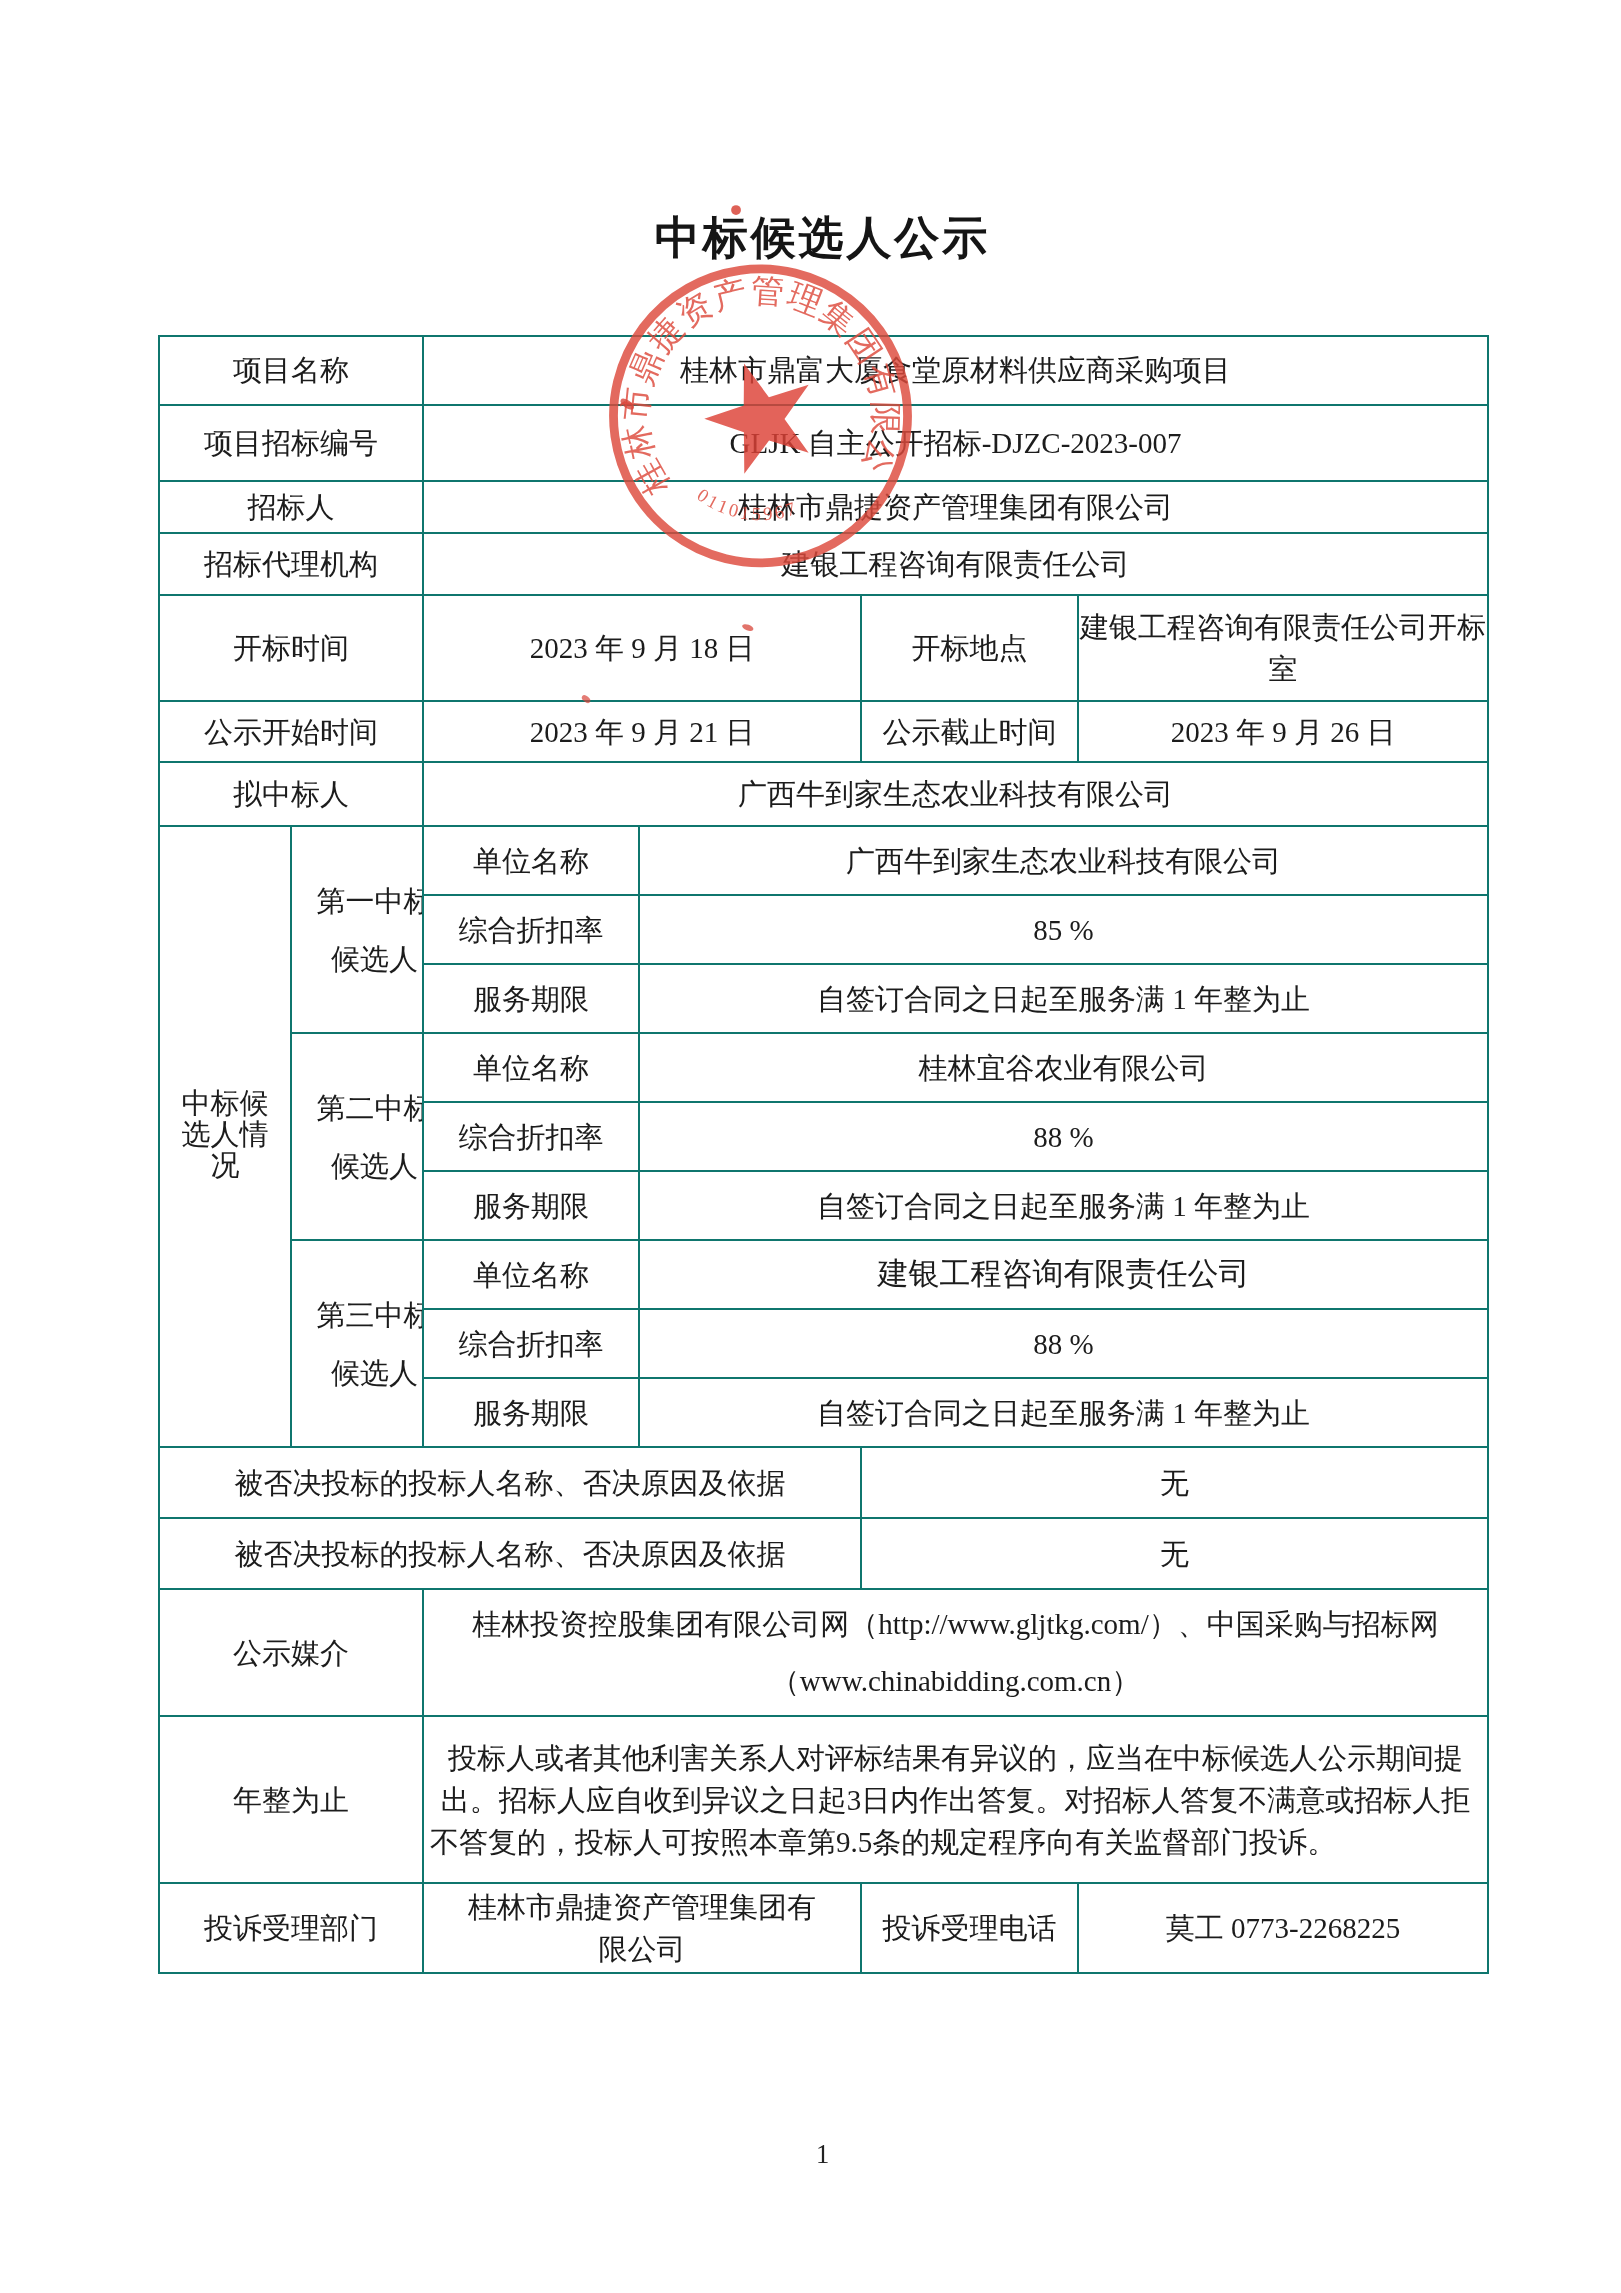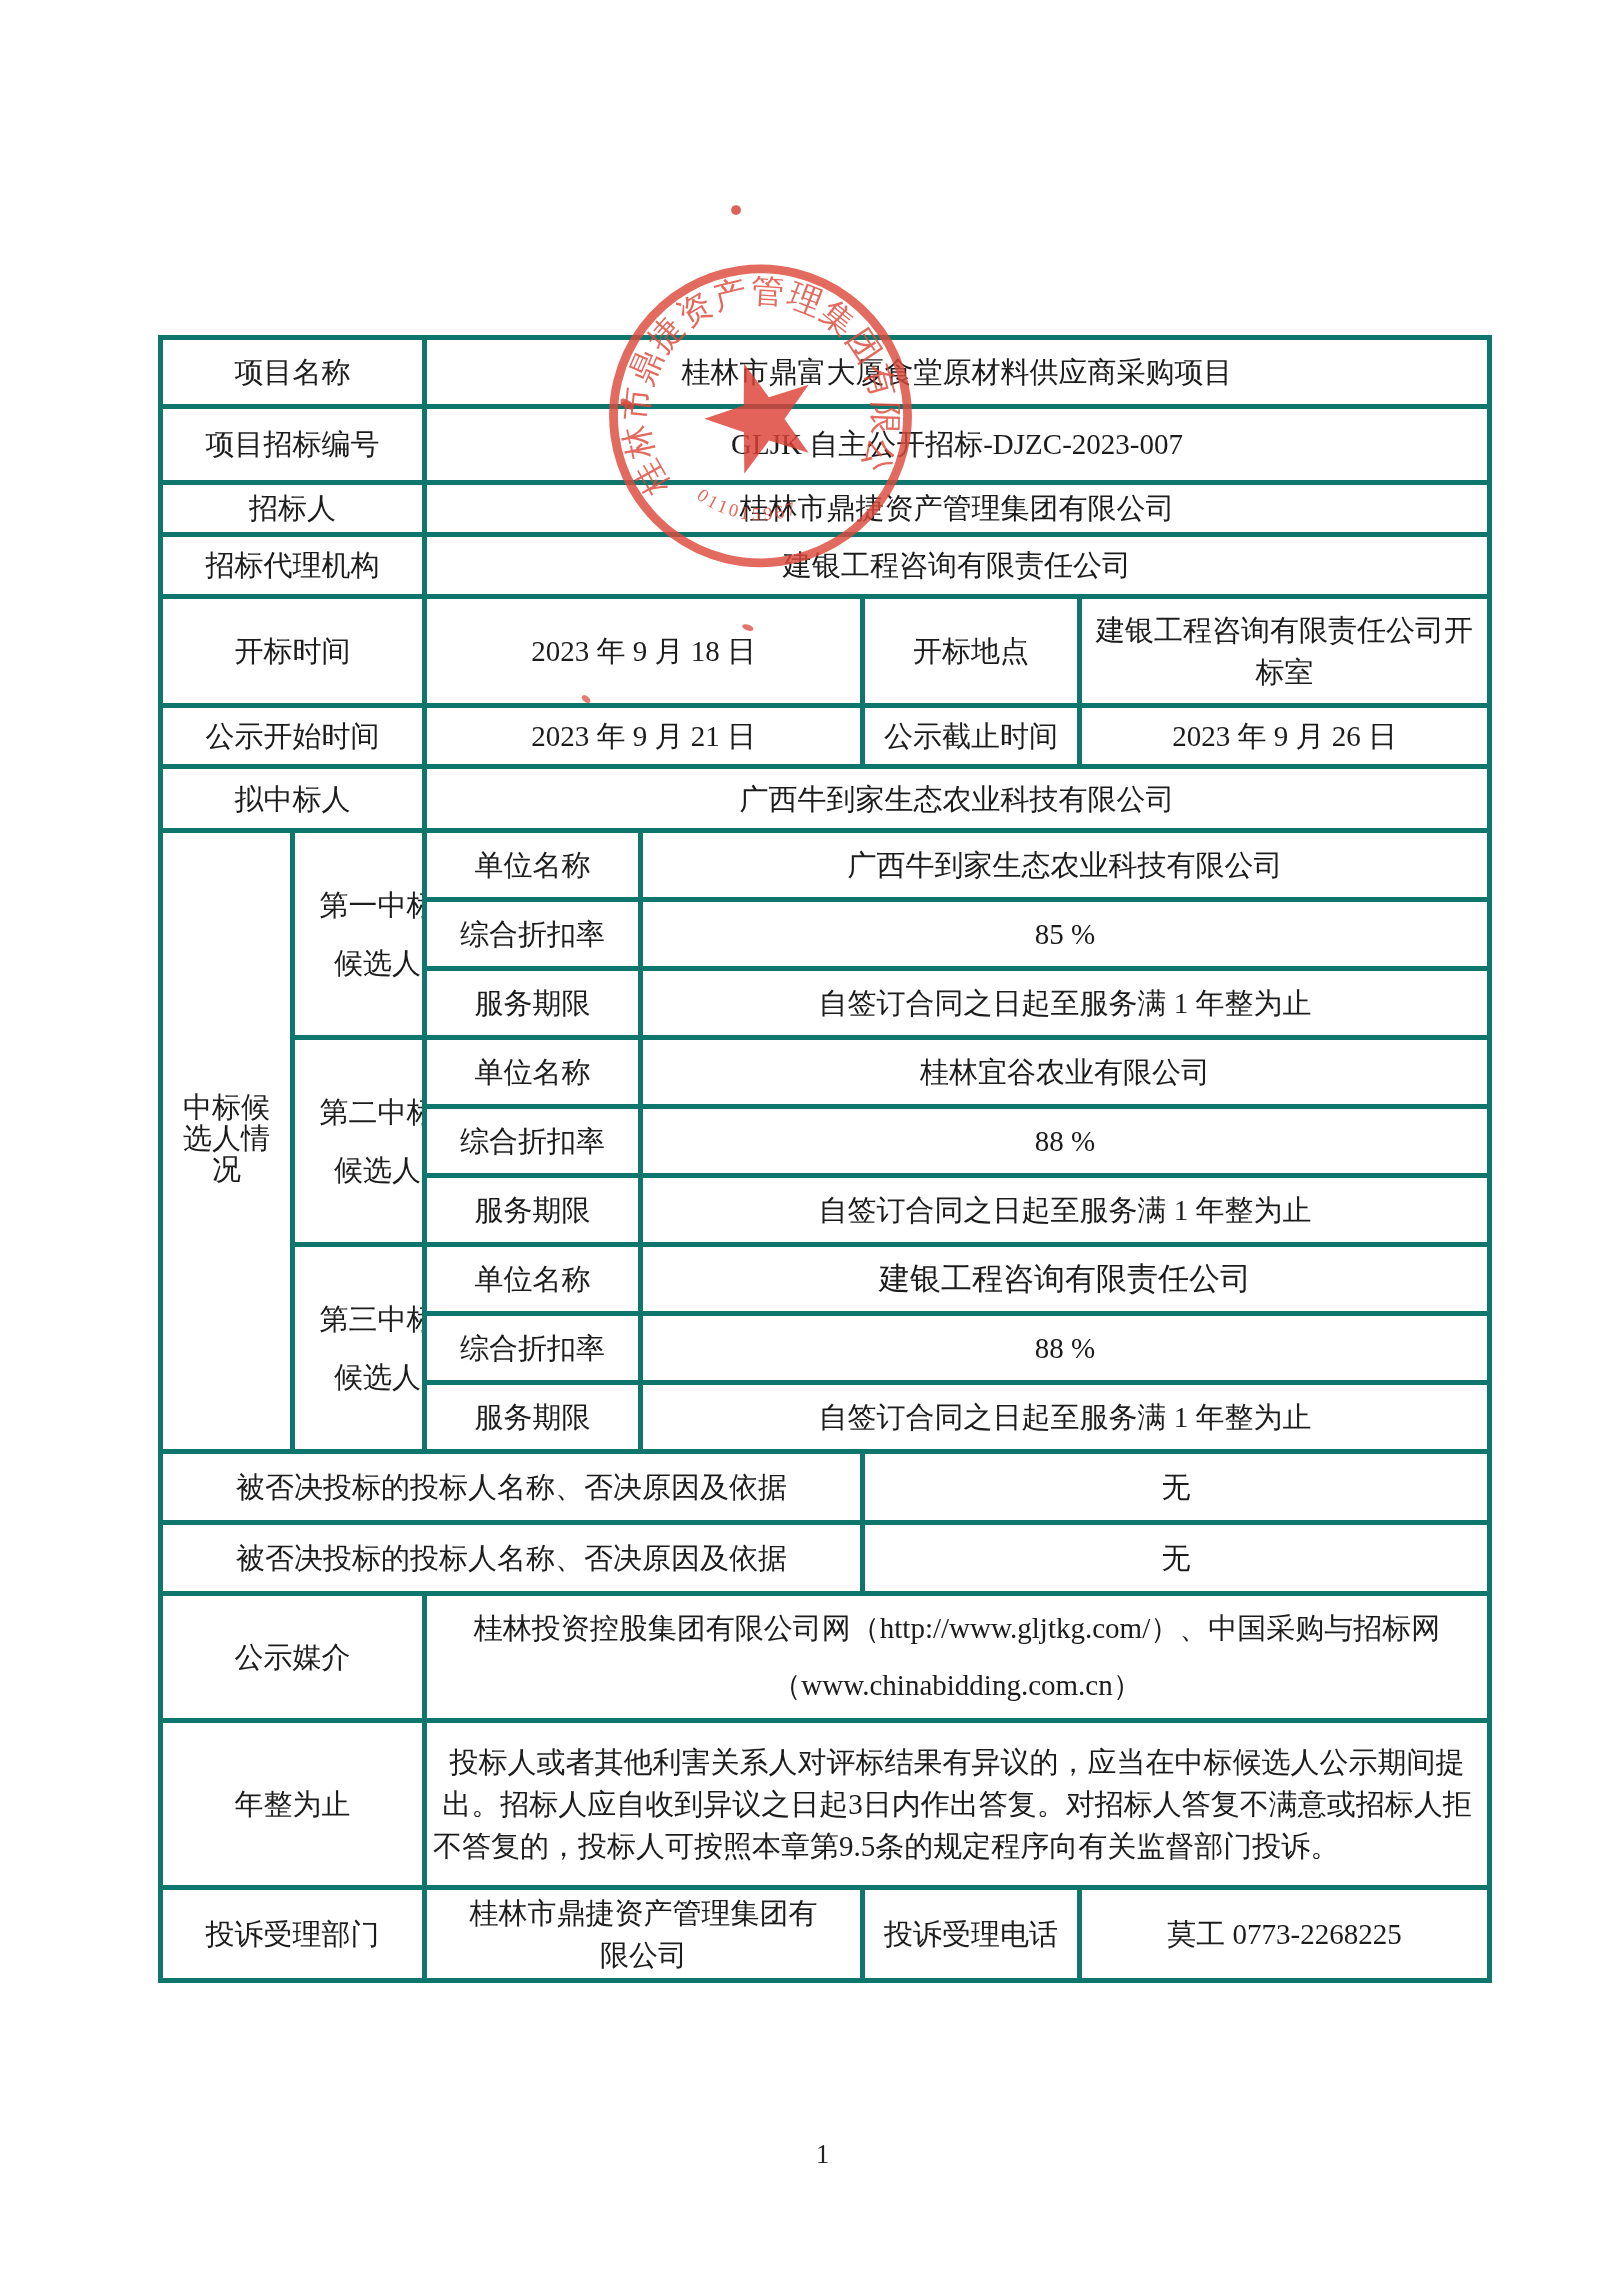--- a/index.html
+++ b/index.html
@@ -20,21 +20,21 @@
     font-family:"Liberation Sans","DejaVu Sans",sans-serif;
   }
   table.notice{
     position:absolute;left:158px;top:335px;
     width:1329px;
     border-collapse:collapse;
     table-layout:fixed;
   }
   table.notice{border:2.9px solid #2a2a2a;}
   table.notice td{
-    border:5px solid #0f766e;
+    border:2px solid #0f766e;
     padding:2px 5.9px;
     text-align:center;
     vertical-align:middle;
     font-size:29px;
     line-height:1.45;
     overflow:hidden;
   }
   td.lbl{font-size:29px;}
   td.val{font-size:29px;}
   .narrowwrap{display:inline-block;width:98px;line-height:31px;}
@@ -54,20 +54,21 @@
     position:absolute;left:0;top:0;
     pointer-events:none;
   }
   .sealtext{font-family:"Liberation Serif","DejaVu Serif",serif;}
 </style>
 </head>
 <body>
 
 <div class="page">
 
+  <div class="doc-title">中标候选人公示</div>
 
   <table class="notice">
     <colgroup>
       <col style="width:132px">
         <col style="width:132px">
         <col style="width:216px">
       <col style="width:222px">
         <col style="width:217px">
         <col style="width:410px">
     </colgroup>

